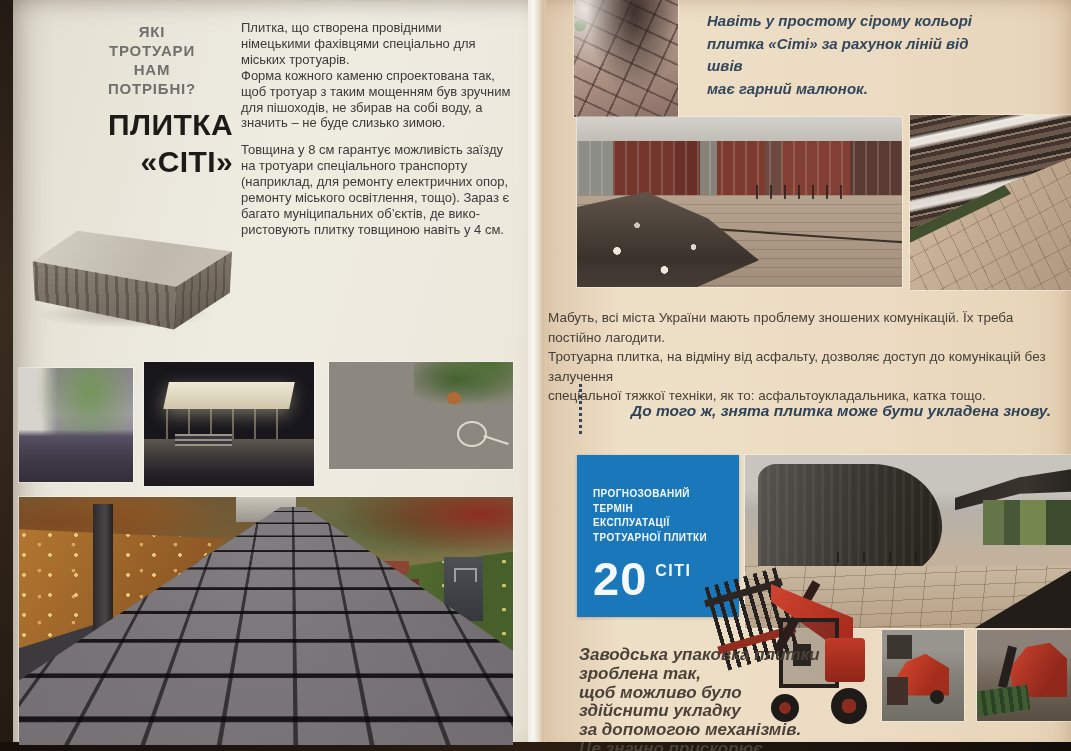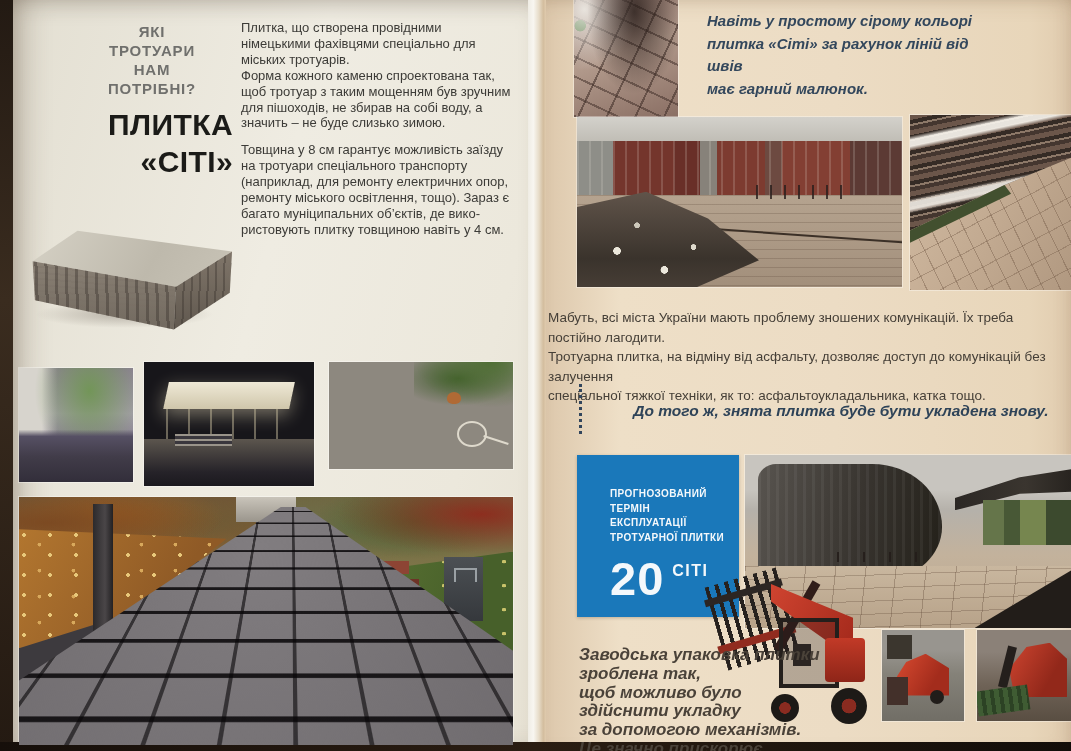--- a/index.html
+++ b/index.html
@@ -178,21 +178,21 @@
     font-style:italic;font-weight:700;font-size:15px;line-height:22.5px;color:#33475c;margin-left:15px;}
   .comm-text{position:absolute;left:2px;top:308px;width:520px;
     font-size:13.5px;line-height:19.5px;color:#453f37;}
   .dotted-rule{position:absolute;left:33px;top:384px;height:50px;width:0;
     border-left:3px dotted #31455c;}
   .relaid-quote{position:absolute;left:70px;top:402px;width:450px;text-align:center;
     font-style:italic;font-weight:700;font-size:15.5px;color:#2e4358;}
 
   
   .blue-box{position:absolute;left:31px;top:455px;width:162px;height:162px;
-    background:#1a78ba;color:#f4f8fb;box-sizing:border-box;padding:32px 14px 0 33px;
+    background:#1a78ba;color:#f4f8fb;box-sizing:border-box;padding:32px 14px 0 16px;
     box-shadow:0 1px 3px rgba(60,40,20,.25);}
   .blue-box .label{font-size:10px;line-height:14.5px;font-weight:700;letter-spacing:.4px;}
   .blue-box .value-row{display:flex;align-items:flex-start;margin-top:12px;}
   .blue-box .value{font-size:47px;line-height:44px;font-weight:800;letter-spacing:1px;}
   .blue-box .unit{font-size:16px;font-weight:800;letter-spacing:1.5px;margin:5px 0 0 8px;}
 
   
   .p-plaza{left:199px;top:455px;width:328px;height:173px;
     background:linear-gradient(180deg,#c8c5bf 0 20%,#b5b1aa 32%,#c3b29c 58%,#bca890 100%);}
   .pz-dome{position:absolute;left:4%;top:5%;width:56%;height:66%;
@@ -350,21 +350,21 @@
     <div class="photo p-bldg">
       <div class="bldg-mass"></div>
       <div class="bldg-hedge"></div>
     </div>
 
     <div class="comm-text pre">Мабуть, всі міста України мають проблему зношених комунікацій. Їх треба постійно лагодити.
 Тротуарна плитка, на відміну від асфальту, дозволяє доступ до комунікацій без залучення
 спеціальної тяжкої техніки, як то: асфальтоукладальника, катка тощо.</div>
 
     <div class="dotted-rule"></div>
-    <div class="relaid-quote">До того ж, знята плитка буде бути укладена знову.</div>
+    <div class="relaid-quote">До того ж, знята плитка може бути укладена знову.</div>
 
     <div class="blue-box">
       <div class="label pre">ПРОГНОЗОВАНИЙ ТЕРМІН
 ЕКСПЛУАТАЦІЇ
 ТРОТУАРНОЇ ПЛИТКИ</div>
       <div class="value-row">
         <span class="value">20</span>
         <span class="unit">СІТІ</span>
       </div>
     </div>

